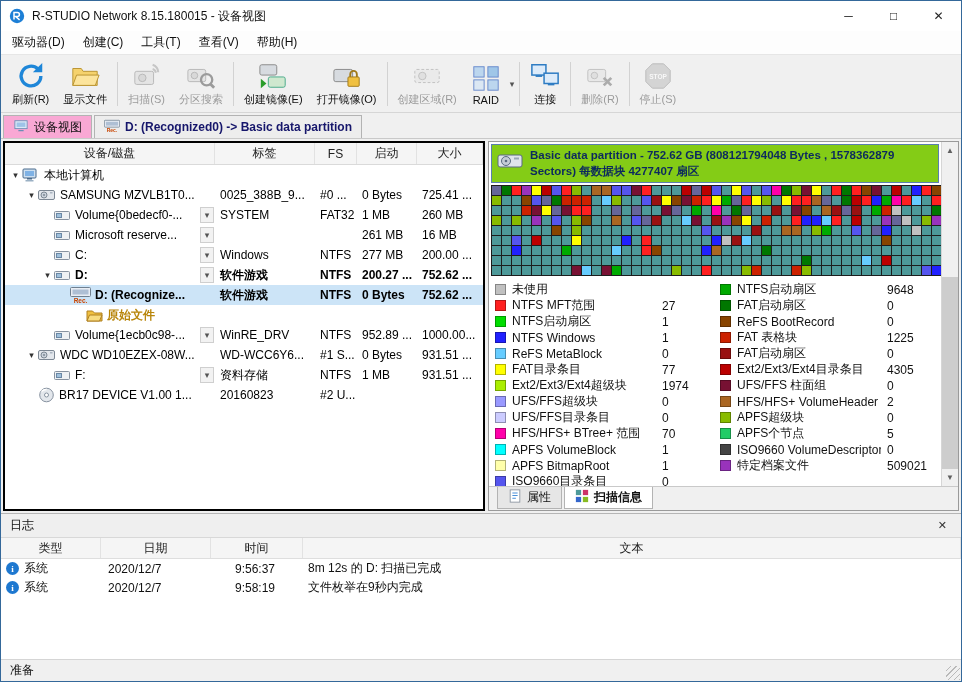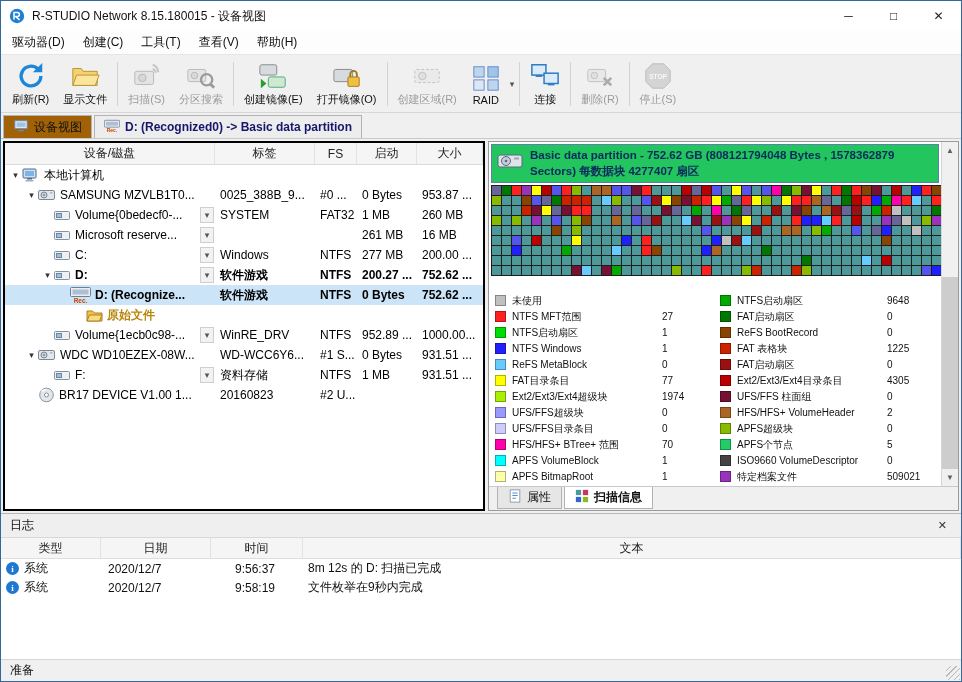--- a/index.html
+++ b/index.html
@@ -23,21 +23,21 @@
   .tbtn .ticon{height:32px;display:flex;align-items:center;}
   .tbtn .ticon svg{width:30px;height:30px;}
   .tbtn.disabled .tlabel{color:#9b9b9b;}
   .tbtn.disabled .ticon{filter:grayscale(1) opacity(.55);}
   .tbtn-dd{align-self:center;font-size:9px;color:#555;padding:0 2px;}
   .tsep{width:1px;height:44px;background:#d2d2d2;margin:0 3px;flex:0 0 auto;}
 
   
   .tabbar{height:26px;background:#f0f0f0;display:flex;align-items:flex-end;padding:2px 2px 0 2px;gap:2px;border-bottom:1px solid #c9c9c9;flex:0 0 auto;}
   .vtab{display:flex;align-items:center;gap:5px;height:23px;padding:0 9px;font-size:12px;border:1px solid #b3b3b3;border-bottom:none;background:#e4e4e4;color:#111;}
-  .vtab.active{background:#a16207;}
+  .vtab.active{background:#f9a8d4;}
   .vtab.mono{font-family:"DejaVu Sans Mono","Liberation Mono",monospace;font-weight:bold;color:#16166b;background:#ededed;}
   .vtab svg{width:16px;height:14px;}
 
   
   .main{flex:1;display:flex;padding:2px;gap:3px;min-height:0;background:#f0f0f0;}
   .tree-panel{width:482px;background:#fff;border:2px solid #000;display:flex;flex-direction:column;font-size:12px;overflow:hidden;flex:0 0 auto;}
   .thead{display:flex;height:22px;background:#f5f5f5;border-bottom:1px solid #dadada;flex:0 0 auto;}
   .hcell{display:flex;align-items:center;justify-content:center;color:#222;border-right:1px solid #e2e2e2;}
   .c0{width:210px;}.c1{width:100px;}.c2{width:42px;}.c3{width:60px;}.c4{flex:1;}
   .tbody{flex:1;overflow:hidden;}
@@ -51,25 +51,25 @@
   .ticon16{flex:0 0 auto;margin-right:4px;display:flex;align-items:center;}
   .ticon16 svg{display:block;}
   .tname{overflow:hidden;text-overflow:clip;white-space:nowrap;}
   .dd{margin-left:auto;color:#555;font-size:9px;width:14px;height:16px;display:flex;align-items:center;justify-content:center;border:1px solid #cfcfcf;background:#f2f2f2;flex:0 0 auto;}
   .pl{padding-left:5px;}
 
   
   .info-outer{flex:1;display:flex;flex-direction:column;border:1px solid #9a9a9a;background:#fff;min-width:0;overflow:hidden;}
   .info-row{flex:1;display:flex;min-height:0;}
   .info-content{flex:1;display:flex;flex-direction:column;overflow:hidden;min-width:0;}
-  .info-header{background:#22c55e;border:1px solid #5b7fae;color:#0c2a5e;font-family:"DejaVu Sans Mono","Liberation Mono",monospace;font-size:11.5px;font-weight:bold;padding:3px 5px;display:flex;gap:7px;margin:2px 2px 2px 2px;line-height:1.35;}
+  .info-header{background:#84cc16;border:1px solid #5b7fae;color:#0c2a5e;font-family:"DejaVu Sans Mono","Liberation Mono",monospace;font-size:11.5px;font-weight:bold;padding:3px 5px;display:flex;gap:7px;margin:2px 2px 2px 2px;line-height:1.35;}
   .info-header svg{width:26px;height:22px;flex:0 0 auto;margin-top:2px;}
   .scan-map{margin:0 2px;background:#1d1d1d;padding:1px;display:grid;grid-template-columns:repeat(45,9px);gap:1px;width:452px;}
   .blk{width:9px;height:9px;display:block;}
-  .legend{display:flex;padding:18px 6px 0 6px;gap:10px;font-family:"DejaVu Sans Mono","Liberation Mono",monospace;font-size:10px;color:#111;}
+  .legend{display:flex;padding:7px 6px 0 6px;gap:10px;font-family:"DejaVu Sans Mono","Liberation Mono",monospace;font-size:12px;color:#111;}
   .legcol{flex:1;display:flex;flex-direction:column;gap:3px;min-width:0;}
   .legrow{display:flex;align-items:center;gap:6px;height:13px;}
   .sw{width:11px;height:11px;flex:0 0 auto;border:1px solid rgba(0,0,0,.3);}
   .ll{flex:1;white-space:nowrap;overflow:hidden;}
   .lv{width:48px;text-align:left;flex:0 0 auto;}
 
   
   .vscroll{width:17px;background:#f0f0f0;border-left:1px solid #d6d6d6;display:flex;flex-direction:column;align-items:center;flex:0 0 auto;}
   .sarrow{height:17px;width:100%;display:flex;align-items:center;justify-content:center;font-size:8px;color:#606060;}
   .strack{flex:1;width:100%;display:flex;flex-direction:column;justify-content:flex-end;}
@@ -303,21 +303,21 @@
                   <circle cx="6" cy="8" r="3" fill="#c9d1da" stroke="#7d8894"></circle>
                   <circle cx="6" cy="8" r="1" fill="#7d8894"></circle>
                   <rect x="12" y="5" width="2.5" height="1.5" fill="#aab4bf"></rect>
                 </svg>
               </span>
               <span class="tname">SAMSUNG MZVLB1T0...</span>
             </div>
             <div class="tcell c1 pl">0025_388B_9...</div>
             <div class="tcell c2 pl">#0 ...</div>
             <div class="tcell c3 pl">0 Bytes</div>
-            <div class="tcell c4 pl">953.87 ...</div>
+            <div class="tcell c4 pl">725.41 ...</div>
           </div>
           <div class="trow">
             <div class="tcell name c0" style="padding-left:36px">
               <span class="expander"></span>
               <span class="ticon16">
                 <svg width="17" height="16" viewBox="0 0 17 16">
                   <rect x="0.5" y="4.5" width="15" height="8" rx="1" fill="#eef1f4" stroke="#8792a0"></rect>
                   <rect x="2.5" y="6.5" width="5" height="4" fill="#9fc0dc" stroke="#6a87a5"></rect>
                 </svg>
               </span>

